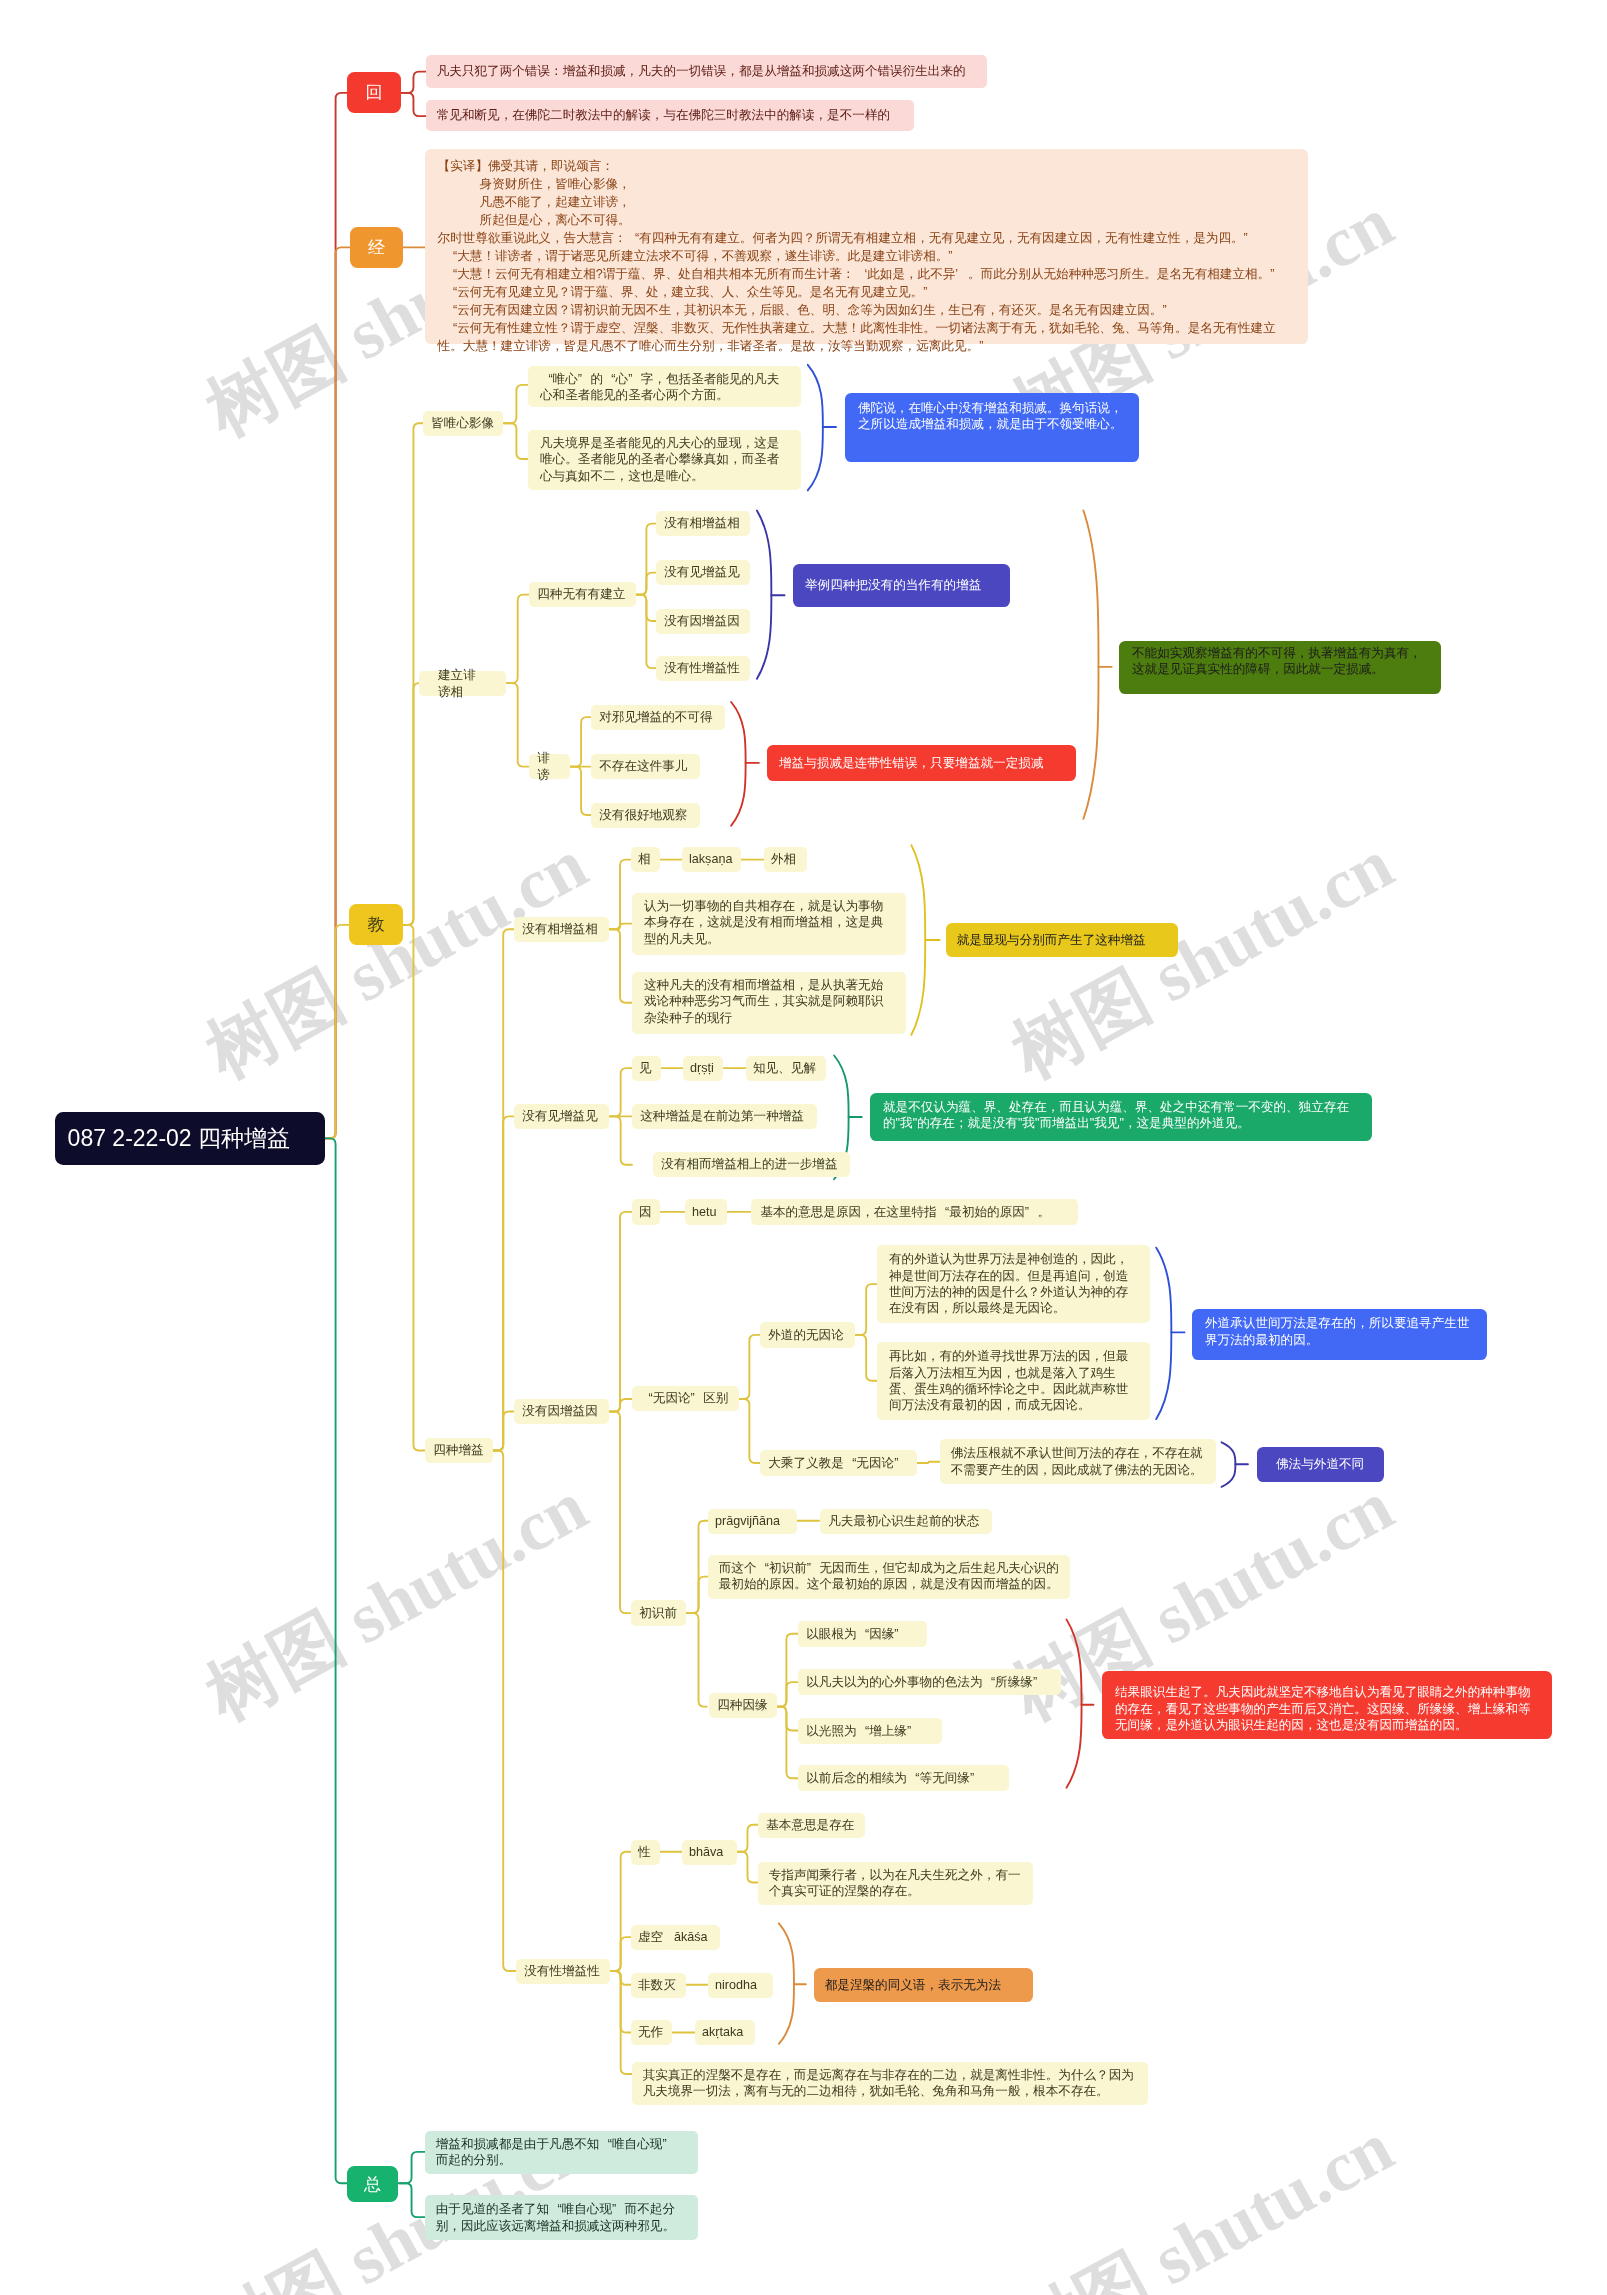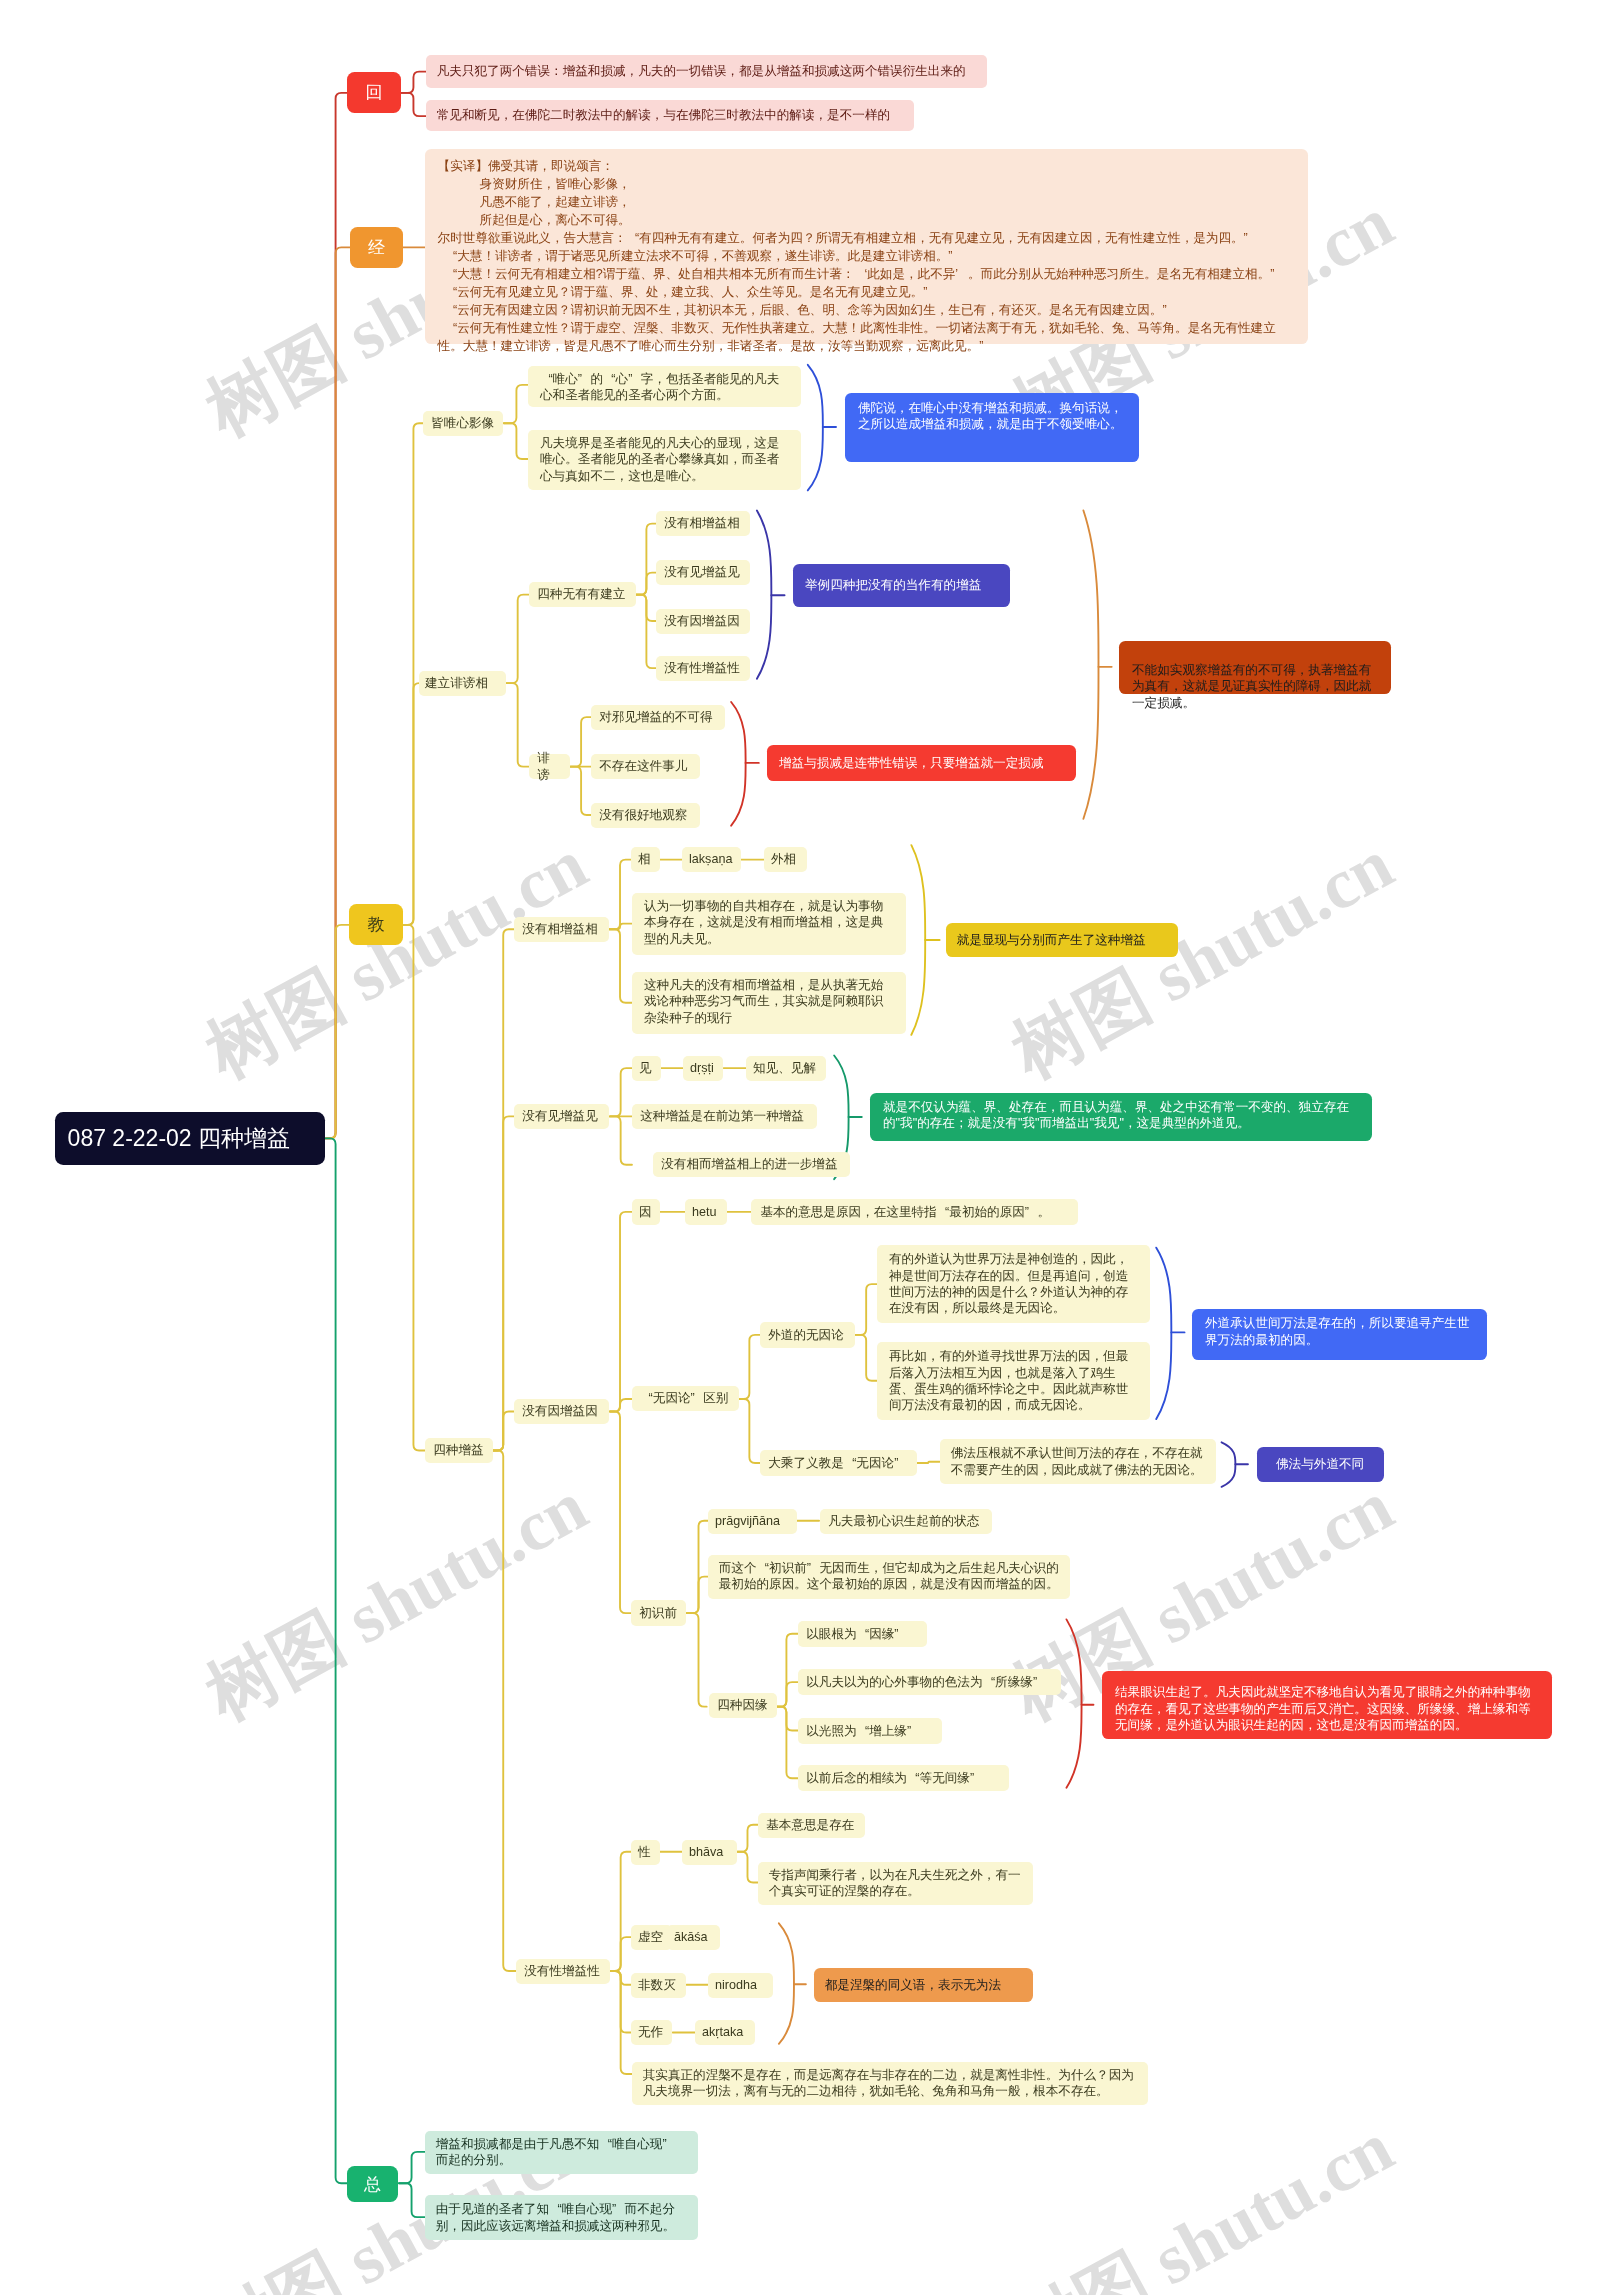--- a/index.html
+++ b/index.html
@@ -146,33 +146,33 @@
   <span class="fwL">“</span>大慧！诽谤者，谓于诸恶见所建立法求不可得，不善观察，遂生诽谤。此是建立诽谤相。<span class="fwR">”</span>
   <span class="fwL">“</span>大慧！云何无有相建立相?谓于蕴、界、处自相共相本无所有而生计著：<span class="fwL">‘</span>此如是，此不异<span class="fwR">’</span>。而此分别从无始种种恶习所生。是名无有相建立相。<span class="fwR">”</span>
   <span class="fwL">“</span>云何无有见建立见？谓于蕴、界、处，建立我、人、众生等见。是名无有见建立见。<span class="fwR">”</span>
   <span class="fwL">“</span>云何无有因建立因？谓初识前无因不生，其初识本无，后眼、色、明、念等为因如幻生，生已有，有还灭。是名无有因建立因。<span class="fwR">”</span>
   <span class="fwL">“</span>云何无有性建立性？谓于虚空、涅槃、非数灭、无作性执著建立。大慧！此离性非性。一切诸法离于有无，犹如毛轮、兔、马等角。是名无有性建立
 性。大慧！建立诽谤，皆是凡愚不了唯心而生分别，非诸圣者。是故，汝等当勤观察，远离此见。<span class="fwR">”</span></span></div>
   <div class="nd leaf" style="left:423px;top:411px;width:80px;height:24.5px;padding:0 8.2px;justify-content:center;"><span>皆唯心影像</span></div>
   <div class="nd leaf" style="left:528px;top:366px;width:273px;height:41px;padding:5px 12px;align-items:flex-start;"><span><span class="fwL">“</span>唯心<span class="fwR">”</span>的<span class="fwL">“</span>心<span class="fwR">”</span>字，包括圣者能见的凡夫心和圣者能见的圣者心两个方面。</span></div>
   <div class="nd leaf" style="left:528px;top:430px;width:273px;height:60px;padding:5px 12px;align-items:flex-start;"><span>凡夫境界是圣者能见的凡夫心的显现，这是唯心。圣者能见的圣者心攀缘真如，而圣者心与真如不二，这也是唯心。</span></div>
   <div class="nd sum white" style="left:845px;top:393px;width:294px;height:69px;padding:7px 13px;align-items:flex-start;background:#4169F5;"><span>佛陀说，在唯心中没有增益和损减。换句话说，之所以造成增益和损减，就是由于不领受唯心。</span></div>
-  <div class="nd leaf" style="left:419px;top:671px;width:87px;height:25px;padding:0 6px;justify-content:center;"><span>建立诽谤相</span></div>
+  <div class="nd leaf" style="left:419px;top:671px;width:87px;height:25px;padding:0 19px;justify-content:center;"><span>建立诽谤相</span></div>
   <div class="nd leaf" style="left:529px;top:582px;width:107px;height:25px;padding:0 8.2px;justify-content:center;"><span>四种无有有建立</span></div>
   <div class="nd leaf" style="left:656px;top:511px;width:94px;height:25px;padding:0 8.2px;justify-content:center;"><span>没有相增益相</span></div>
   <div class="nd leaf" style="left:656px;top:560px;width:94px;height:25px;padding:0 8.2px;justify-content:center;"><span>没有见增益见</span></div>
   <div class="nd leaf" style="left:656px;top:609px;width:94px;height:25px;padding:0 8.2px;justify-content:center;"><span>没有因增益因</span></div>
   <div class="nd leaf" style="left:656px;top:656px;width:94px;height:25px;padding:0 8.2px;justify-content:center;"><span>没有性增益性</span></div>
   <div class="nd sum white" style="left:793px;top:564px;width:217px;height:43px;padding:11px 12px;justify-content:center;background:#4A47C0;"><span>举例四种把没有的当作有的增益</span></div>
   <div class="nd leaf" style="left:529px;top:754px;width:41px;height:25px;padding:0 8.2px;justify-content:center;"><span>诽谤</span></div>
   <div class="nd leaf" style="left:591px;top:705px;width:134px;height:25px;padding:0 8.2px;justify-content:center;"><span>对邪见增益的不可得</span></div>
   <div class="nd leaf" style="left:591px;top:754px;width:109px;height:25px;padding:0 8.2px;justify-content:center;"><span>不存在这件事儿</span></div>
   <div class="nd leaf" style="left:591px;top:803px;width:109px;height:25px;padding:0 8.2px;justify-content:center;"><span>没有很好地观察</span></div>
   <div class="nd sum white" style="left:767px;top:745px;width:309px;height:36px;padding:0 12px;justify-content:center;background:#F53A30;"><span>增益与损减是连带性错误，只要增益就一定损减</span></div>
-  <div class="nd sum dark" style="left:1119px;top:641px;width:272px;height:53px;padding:21px 13px;align-items:flex-start;background:#c2410c;"><span>不能如实观察增益有的不可得，执著增益有为真有，这就是见证真实性的障碍，因此就一定损减。</span></div>
+  <div class="nd sum dark" style="left:1119px;top:641px;width:322px;height:53px;padding:4px 13px;align-items:flex-start;background:#4d7c0f;"><span>不能如实观察增益有的不可得，执著增益有为真有，这就是见证真实性的障碍，因此就一定损减。</span></div>
   <div class="nd leaf" style="left:425px;top:1438px;width:68px;height:25px;padding:0 8.2px;justify-content:center;"><span>四种增益</span></div>
   <div class="nd leaf" style="left:514px;top:917px;width:95px;height:25px;padding:0 8.2px;justify-content:center;"><span>没有相增益相</span></div>
   <div class="nd leaf" style="left:631px;top:847px;width:29px;height:25px;padding:0 7px;justify-content:center;"><span>相</span></div>
   <div class="nd leaf" style="left:682px;top:847px;width:59px;height:25px;padding:0 7px;justify-content:center;"><span>lakṣaṇa</span></div>
   <div class="nd leaf" style="left:764px;top:847px;width:43px;height:25px;padding:0 7px;justify-content:center;"><span>外相</span></div>
   <div class="nd leaf" style="left:632px;top:893px;width:274px;height:62px;padding:5px 12px;align-items:flex-start;"><span>认为一切事物的自共相存在，就是认为事物本身存在，这就是没有相而增益相，这是典型的凡夫见。</span></div>
   <div class="nd leaf" style="left:632px;top:972px;width:274px;height:62px;padding:5px 12px;align-items:flex-start;"><span>这种凡夫的没有相而增益相，是从执著无始戏论种种恶劣习气而生，其实就是阿赖耶识杂染种子的现行</span></div>
   <div class="nd sum dark" style="left:946px;top:923px;width:232px;height:34px;padding:0 10.7px;justify-content:center;background:#E9C81C;"><span>就是显现与分别而产生了这种增益</span></div>
   <div class="nd leaf" style="left:514px;top:1104px;width:95px;height:25px;padding:0 8.2px;justify-content:center;"><span>没有见增益见</span></div>
   <div class="nd leaf" style="left:632px;top:1056px;width:29px;height:25px;padding:0 7px;justify-content:center;"><span>见</span></div>

